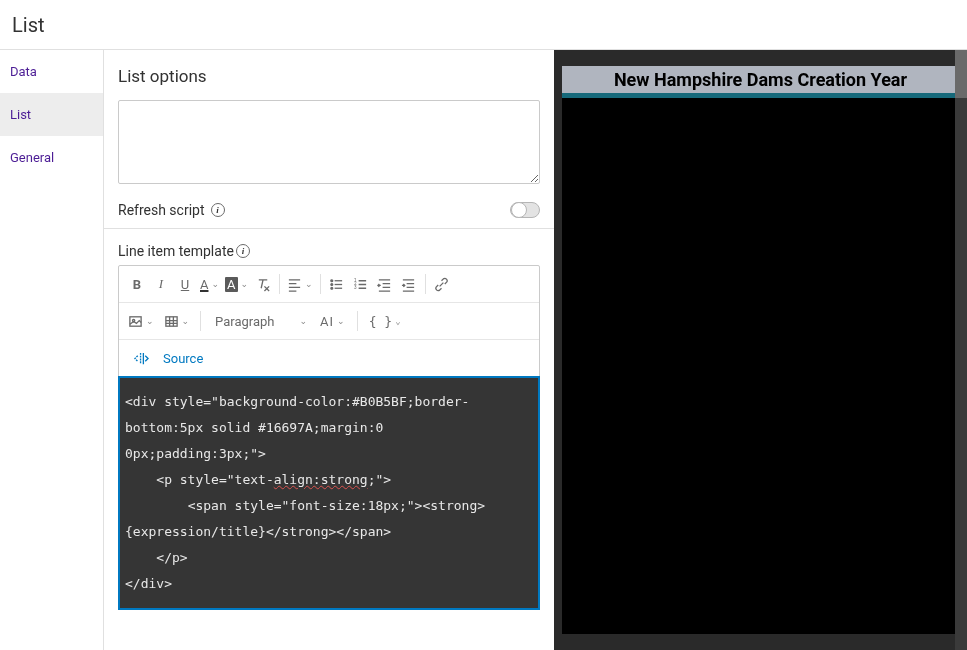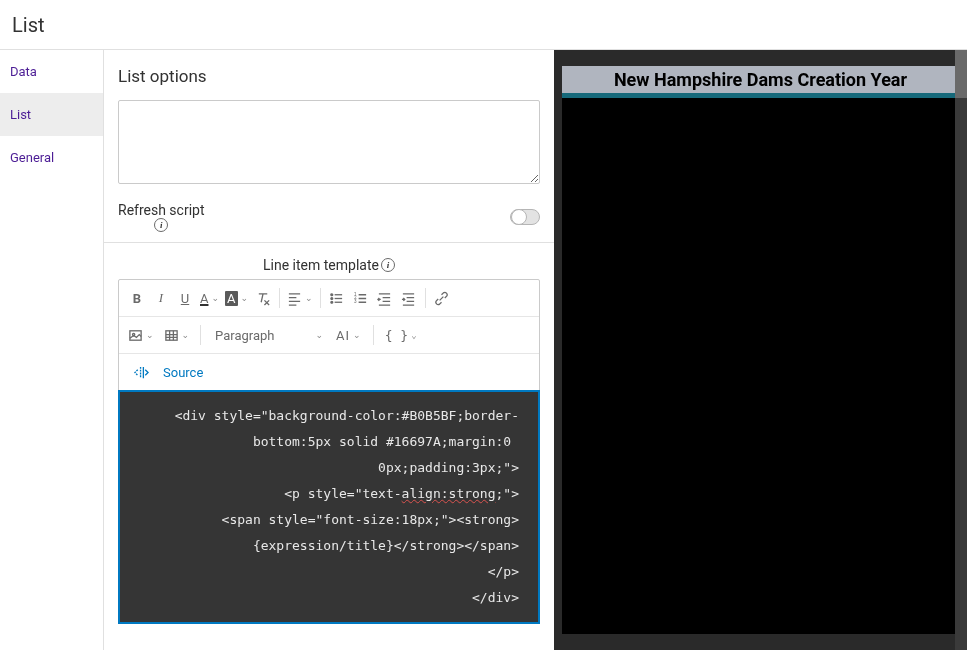--- a/index.html
+++ b/index.html
@@ -71,23 +71,23 @@
     display: flex;
     align-items: center;
     justify-content: space-between;
     padding: 10px 14px;
     border-bottom: 1px solid #e0e0e0;
     margin: 0 0 0 0;
   }
   .row-label {
     display: flex;
     align-items: center;
+    gap: 6px;
     font-size: 14px;
     color: #323232;
-    flex-direction: column;
   }
   .info-icon {
     width: 14px; height: 14px;
     border: 1px solid #6a6a6a;
     border-radius: 50%;
     display: inline-flex;
     align-items: center;
     justify-content: center;
     font-size: 9px;
     font-style: italic;
@@ -110,21 +110,20 @@
     background: #fff;
     border: 1px solid #b5b5b5;
     border-radius: 50%;
   }
   .section-label {
     display: flex;
     align-items: center;
     gap: 2px;
     font-size: 14px;
     padding: 14px 14px 6px 14px;
-    justify-content: center;
   }
   .editor-wrap {
     margin: 0 14px 14px 14px;
     border: 1px solid #cacaca;
     border-radius: 2px;
   }
   .toolbar {
     display: flex;
     align-items: center;
     flex-wrap: wrap;
@@ -165,21 +164,21 @@
     color: #6a6a6a;
   }
   .chev {
     font-size: 9px;
     color: #8a8a8a;
     margin-left: 1px;
   }
   .paragraph-select {
     display: inline-flex;
     align-items: center;
-    gap: 40px;
+    gap: 24px;
     padding: 2px 6px;
     color: #6a6a6a;
     cursor: pointer;
     font-size: 13px;
   }
   .editor-toolbar3 {
     padding: 6px 8px;
     border-bottom: 1px solid #e6e6e6;
   }
   .source-btn {
@@ -195,28 +194,27 @@
     width: 16px; height: 16px;
     display: inline-flex;
     align-items: center;
     justify-content: center;
   }
   .code-area {
     background: #353535;
     color: #e8e8e8;
     font-family: Consolas, Menlo, Monaco, monospace;
     font-size: 13px;
-    padding: 12px 20px;
+    padding: 12px 6px;
     line-height: 2;
     white-space: pre-wrap;
     word-break: break-all;
     outline: 2px solid #0079c1;
     outline-offset: -1px;
     min-height: 230px;
-    text-align: right;
   }
   .code-area .underline-error {
     text-decoration: underline wavy #d9534f;
     text-decoration-thickness: 1px;
   }
   .preview {
     flex: 1;
     background: #2a2a2a;
     padding: 16px 8px;
     position: relative;

